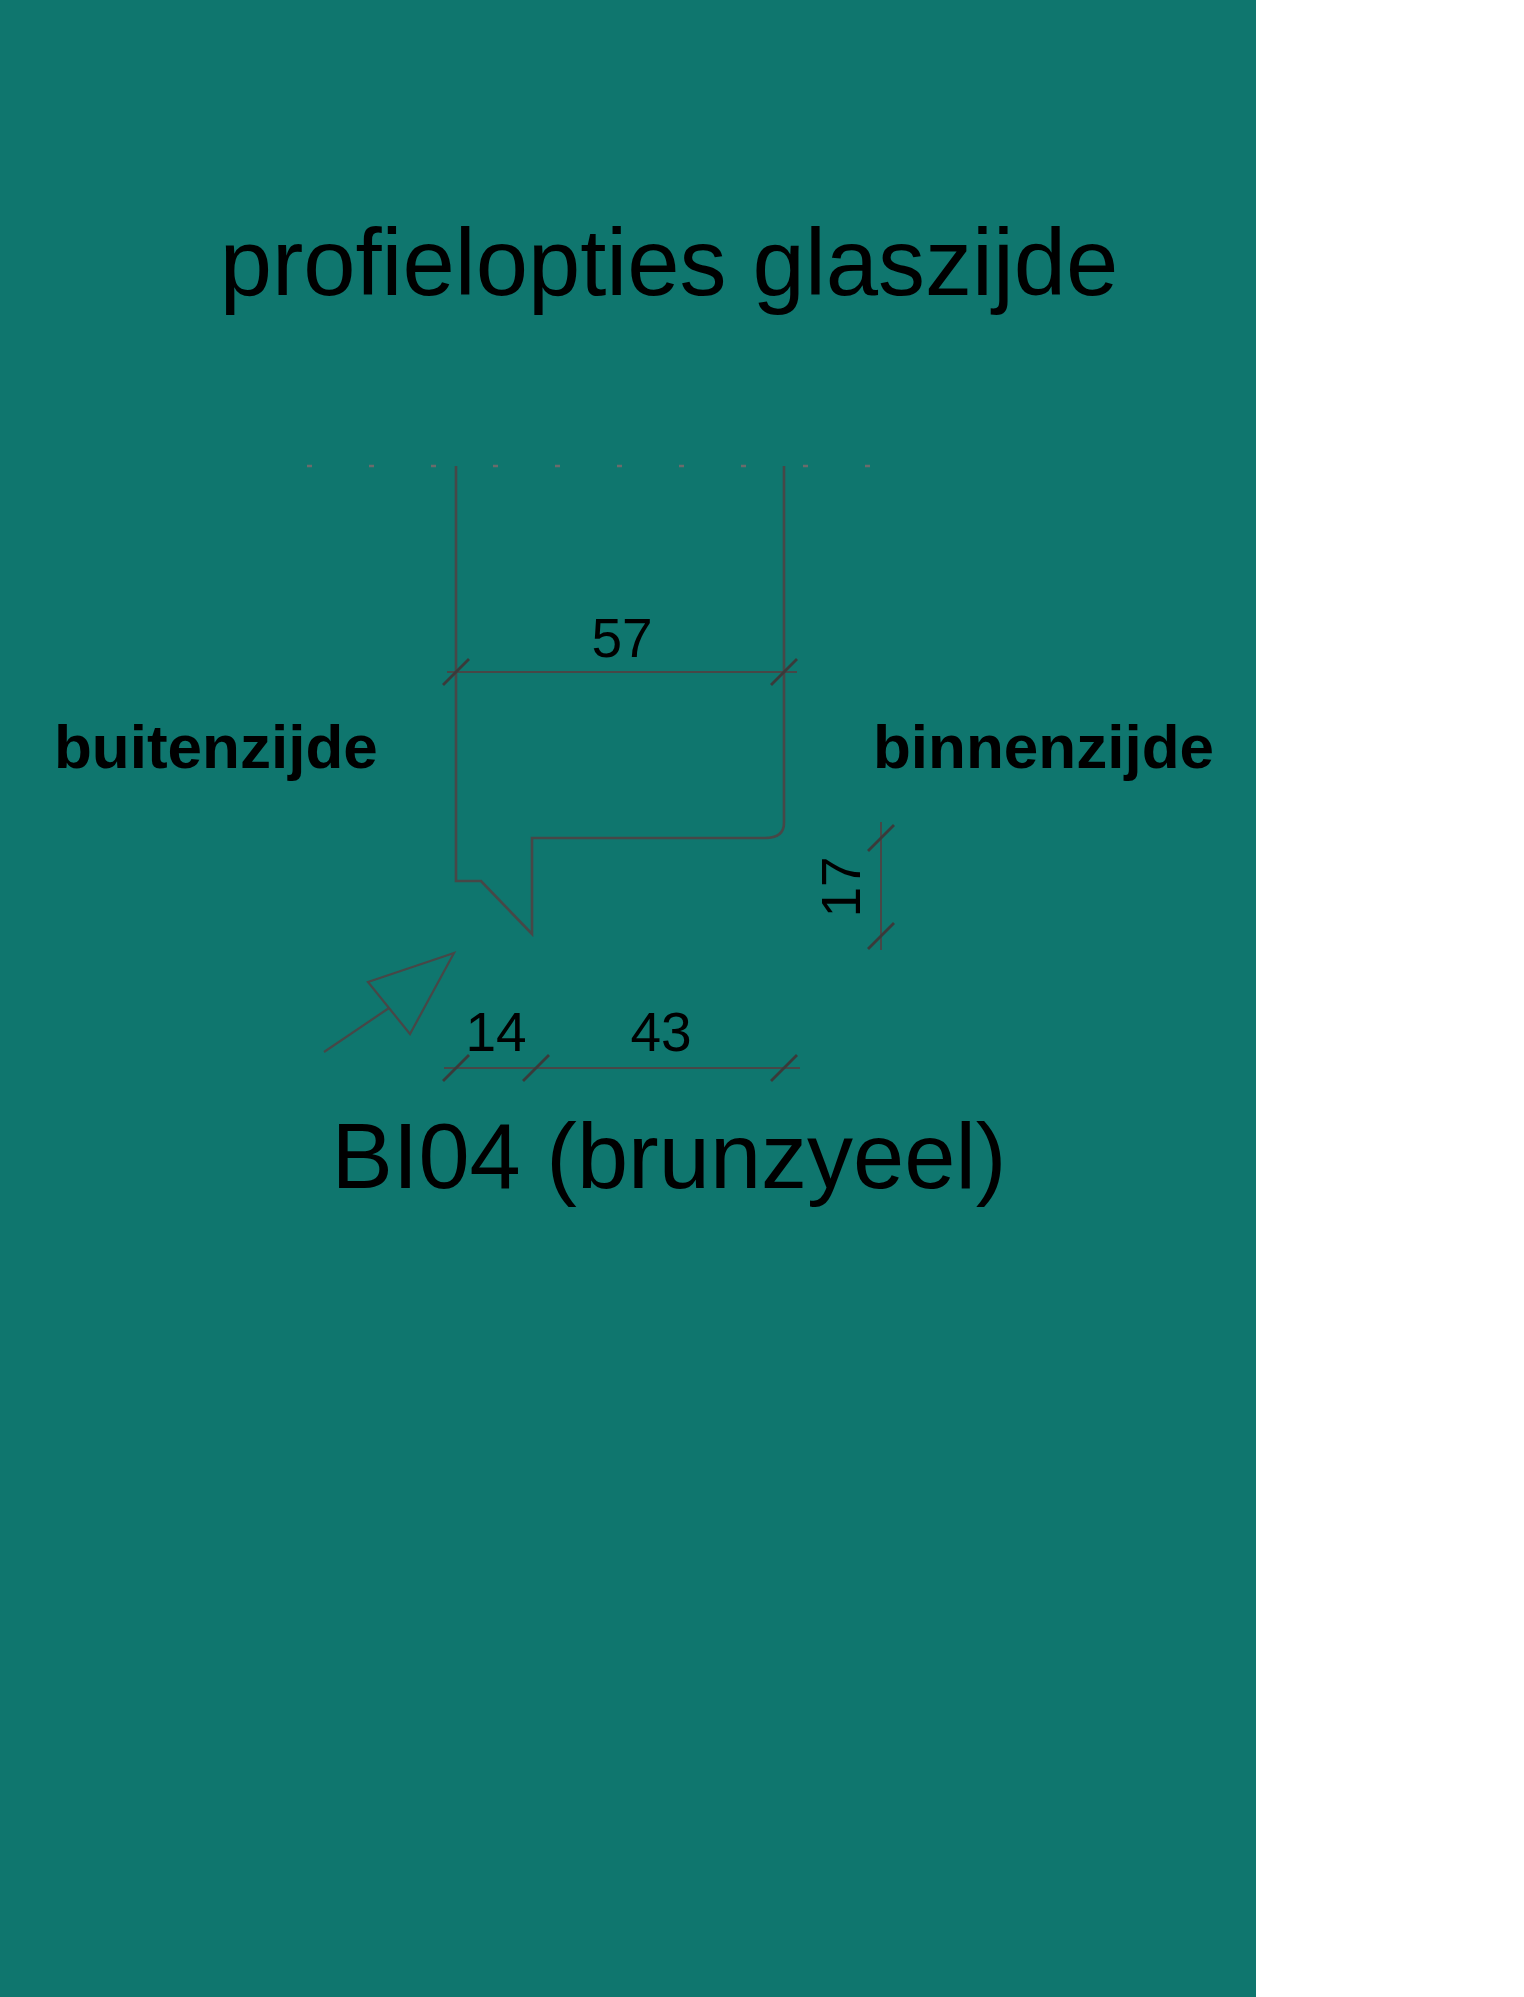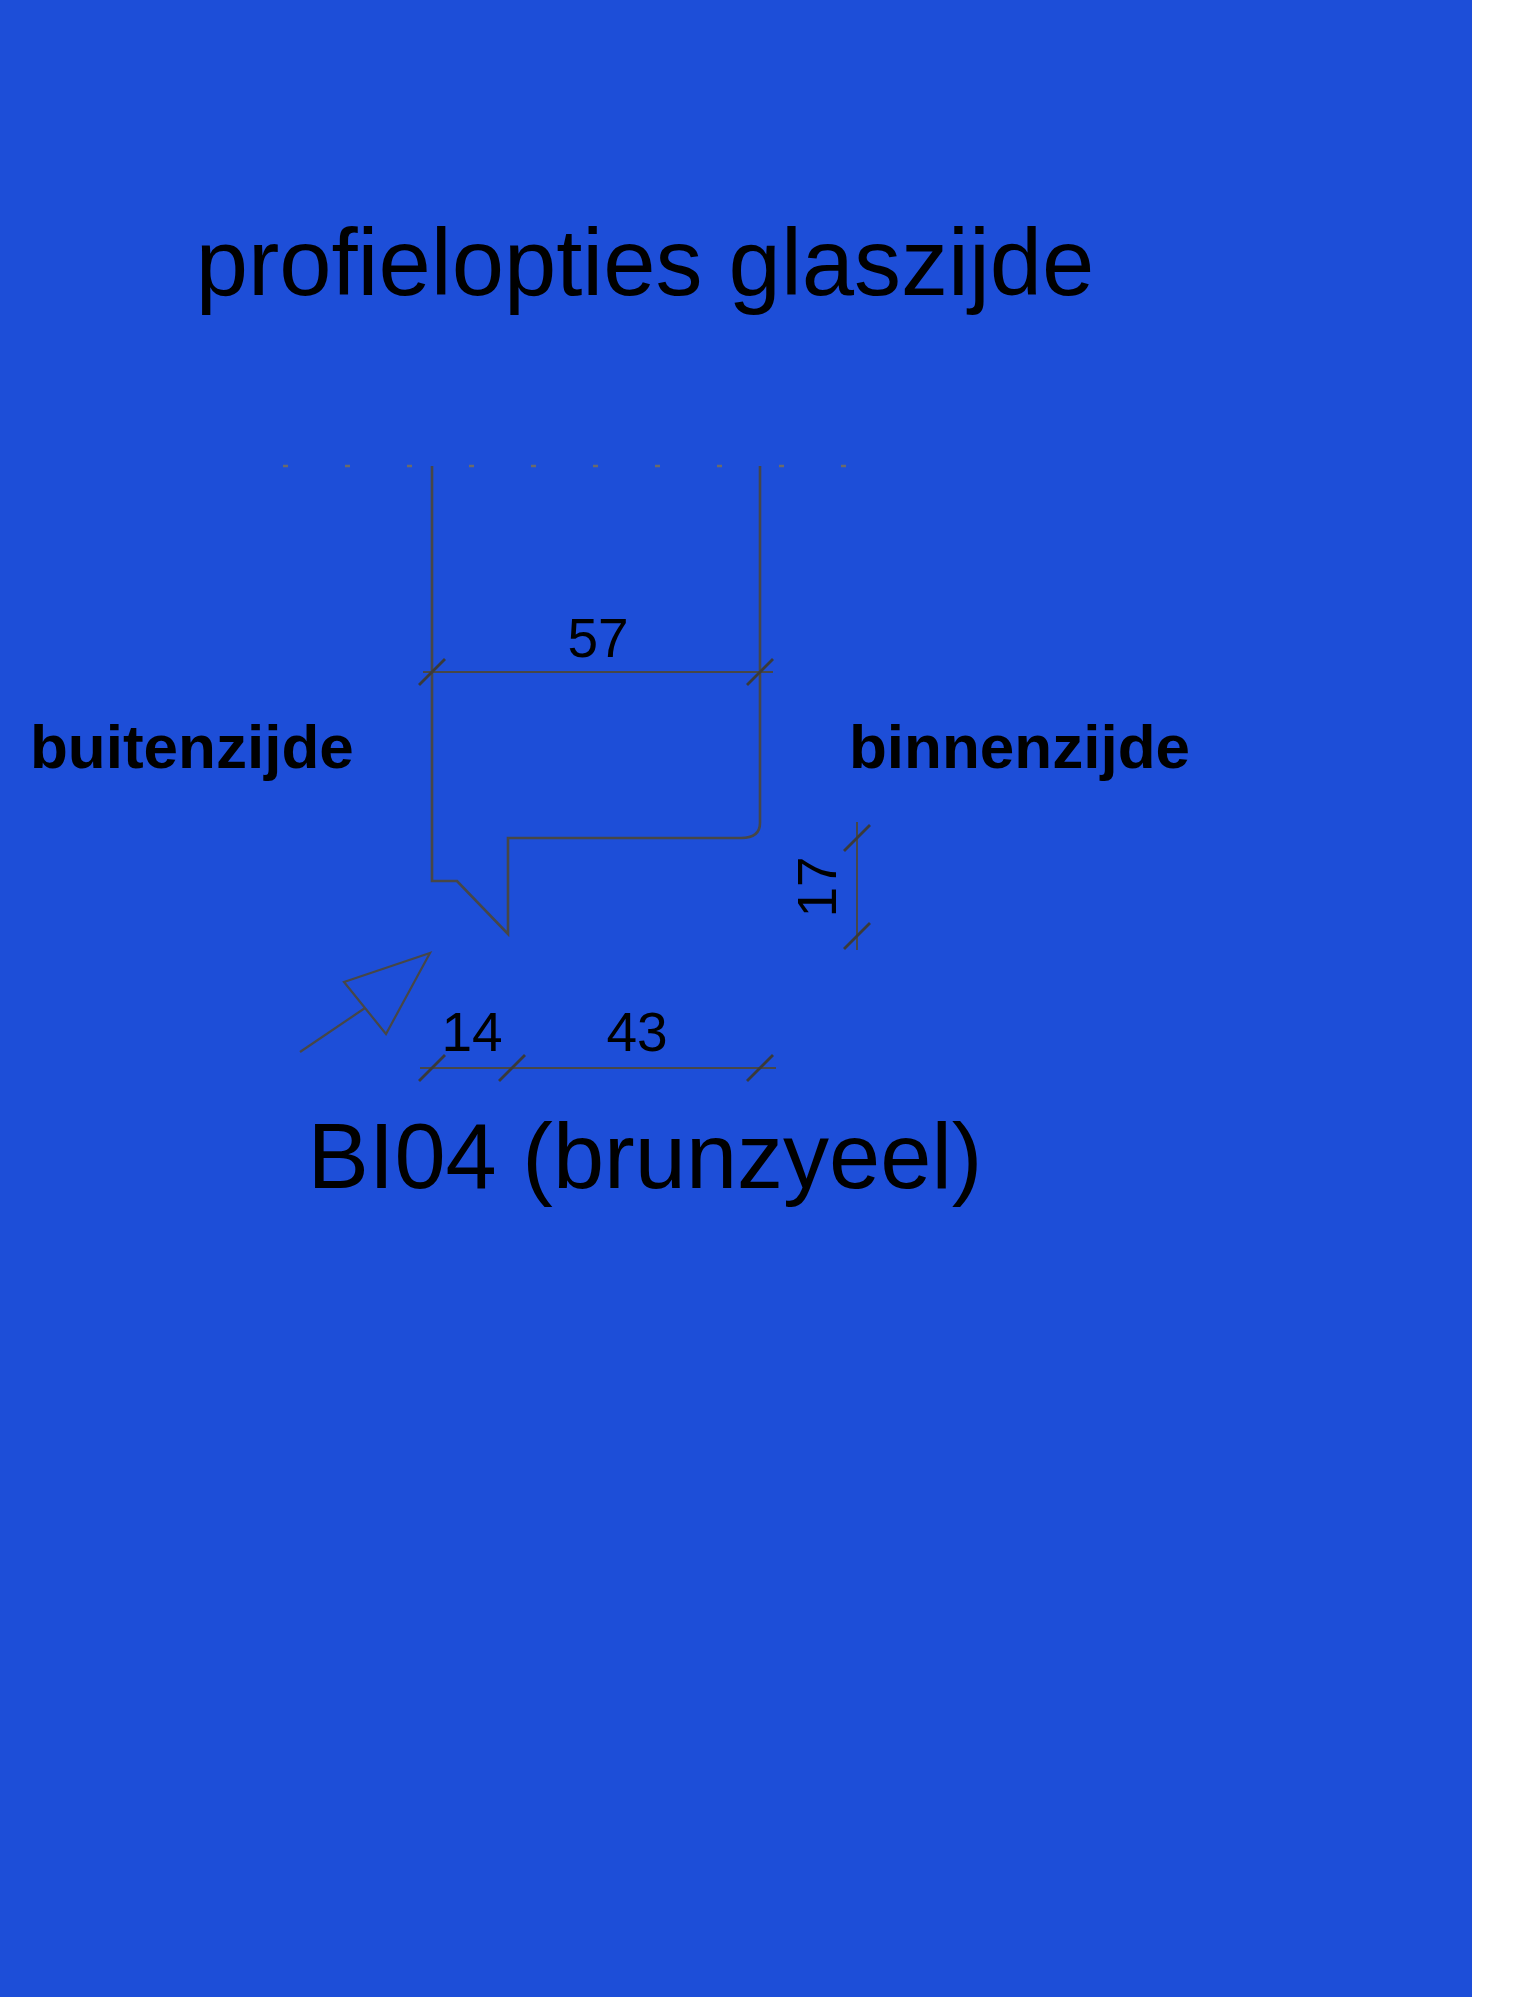--- a/index.html
+++ b/index.html
@@ -2,25 +2,26 @@
 <html><head>
 <meta charset="utf-8">
 <style>
   html, body {
     margin: 0;
     padding: 0;
     background: #ffffff;
   }
   .page {
     position: relative;
-    width: 1472px;
+    width: 1232px;
     height: 1997px;
-    background: #1d4ed8;
+    background: #0f766e;
     font-family: "Liberation Sans", sans-serif;
     overflow: hidden;
+    padding-left: 24px;
   }
   svg { display: block; }
   text {
     fill: #000000;
     font-family: "Liberation Sans", sans-serif;
   }
   .title-text   { font-size: 94px; font-weight: 400; }
   .side-label   { font-size: 62px; font-weight: 700; }
   .dim-text     { font-size: 55px; font-weight: 400; }
   .caption-text { font-size: 92px; font-weight: 400; }

